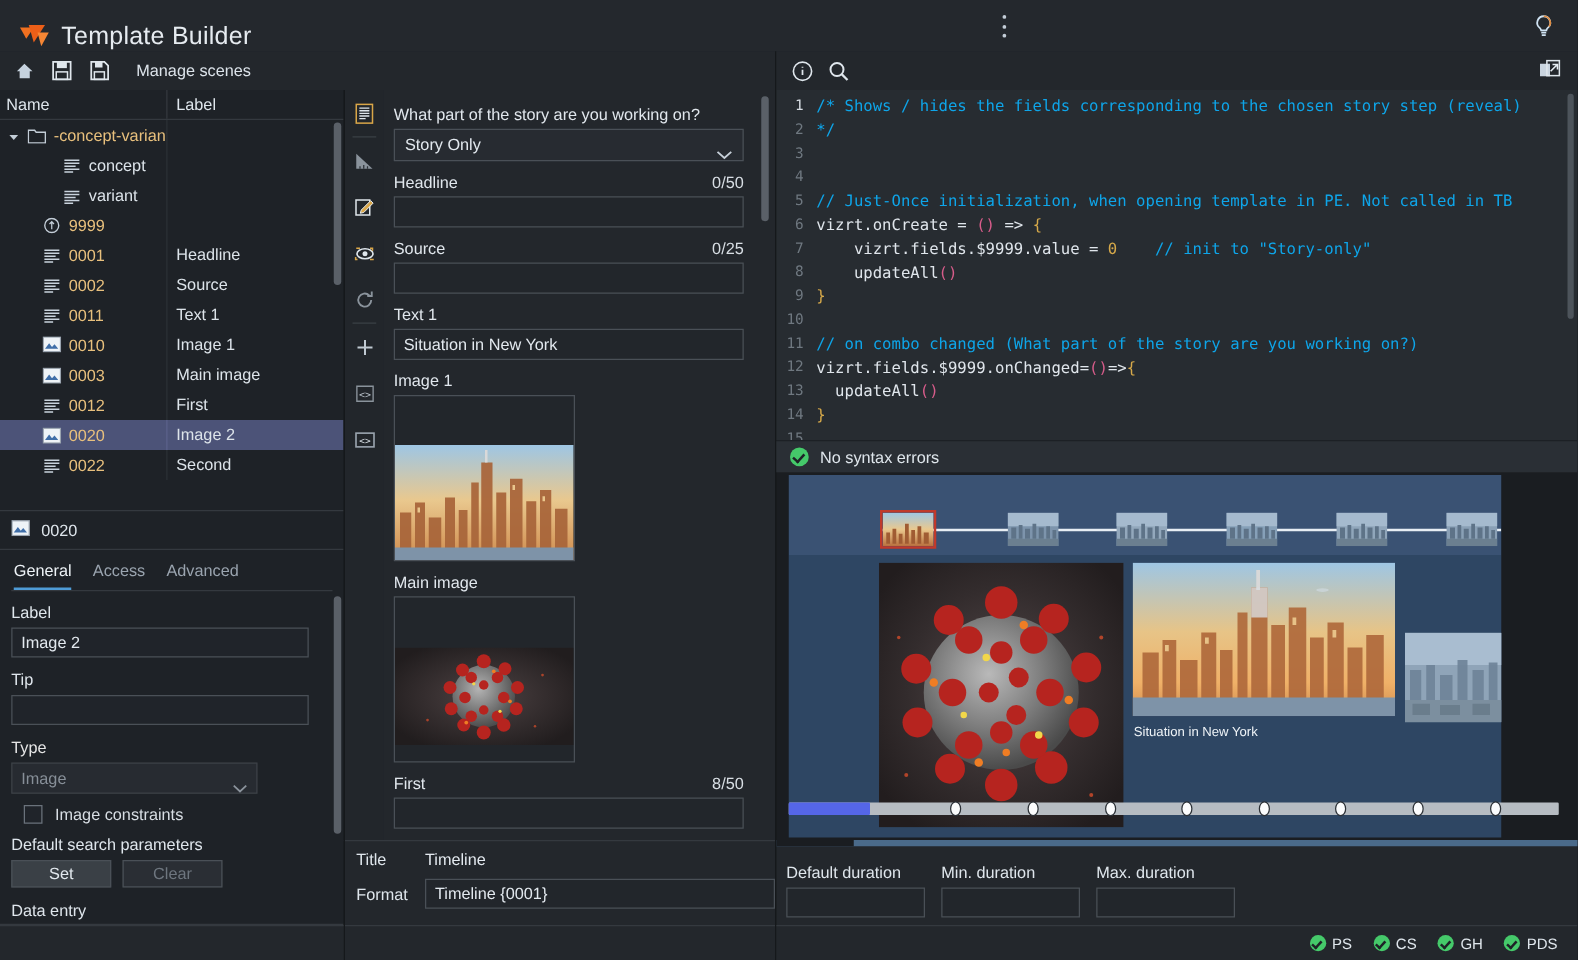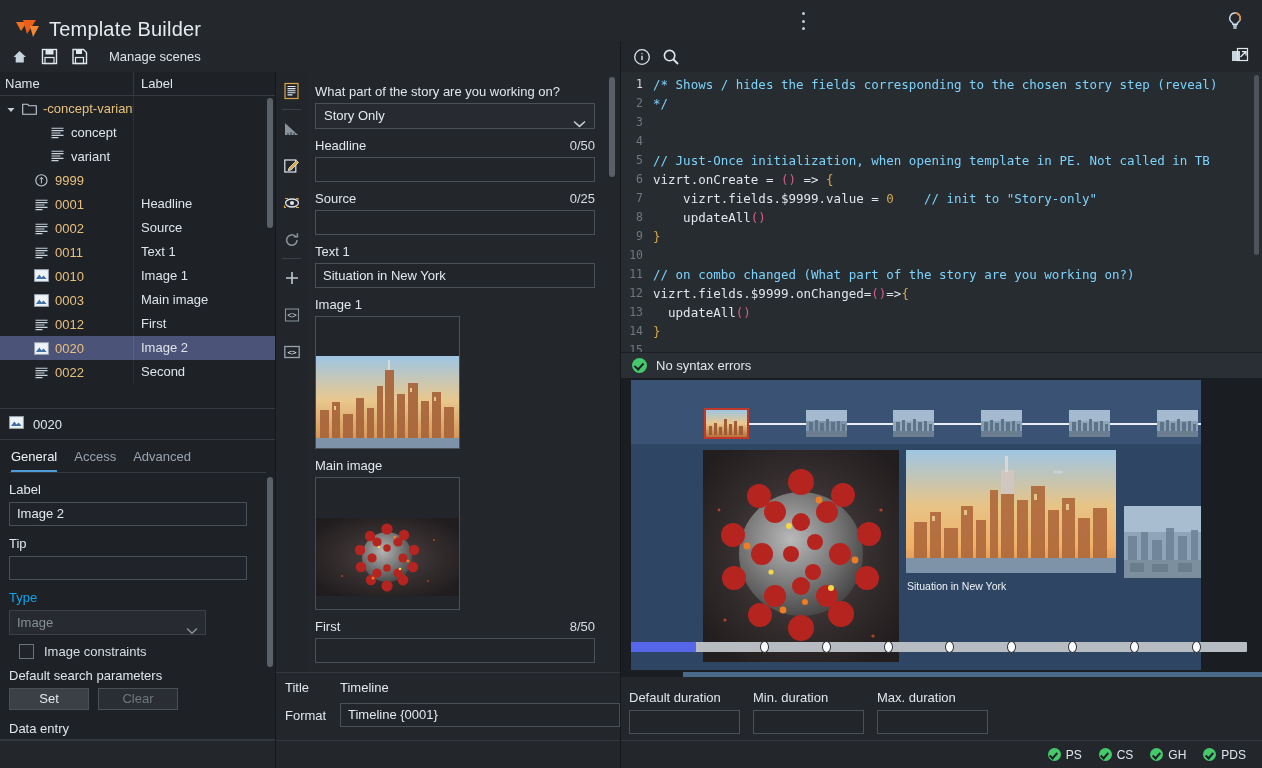--- a/index.html
+++ b/index.html
@@ -74,21 +74,21 @@
   }
   .sel-head .t{ color:#dfe6ec; font-size:13px;}
 
   .tabs{ display:flex; gap:17px; padding:9px 0 0 11px; font-size:13px; }
   .tab{ color:#9aa4af; padding-bottom:6px; cursor:pointer; }
   .tab.active{ color:#eef3f7; border-bottom:2px solid #4e9bd6; }
   .tabs-underline{ height:1px; background:#34393f; margin:0 9px 0 9px; }
 
   .props{ position:relative; padding:9px 9px 0 9px; height:300px; overflow:hidden;}
   .plabel{ font-size:13px; color:#dfe6ec; margin-bottom:5px; }
-  .plabel.dim{ color:#0ea5e9; }
+  .plabel.dim{ color:#e5e5e5; }
   .pinput{
     width:238px; height:24px; background:#20242a; border:1px solid #4a5057;
     color:#e3e9ef; font-size:13px; padding:0 7px; line-height:22px; margin-bottom:10px;
   }
   .pselect{
     width:197px; height:25px; background:#272b31; border:1px solid #3c4147;
     color:#878f98; font-size:13px; padding:0 7px; line-height:23px; position:relative; margin-bottom:9px;
   }
   .pselect .chev{ position:absolute; right:7px; top:8px; }
   .ckrow{ display:flex; align-items:center; gap:10px; margin:3px 0 9px 10px; }
@@ -137,21 +137,21 @@
   
   .code-panel{ position:absolute; left:620px; top:72px; width:642px; height:305px; background:#272c31;
                border-left:1px solid #15181b;}
   .gutter{ position:absolute; left:0; top:0; width:27px; height:280px; background:#272c31;
            text-align:right; padding-top:3px; }
   .gl{ height:19px; line-height:19px; font-family:"DejaVu Sans Mono", monospace; font-size:11.5px; color:#6f7880; padding-right:5px;}
   .gl.cur{ color:#d6dce2; }
   .code{ position:absolute; left:32px; top:3px; width:610px; height:277px; overflow:hidden;
          font-family:"DejaVu Sans Mono", monospace; font-size:12.5px; }
   .cl{ height:19px; line-height:19px; white-space:pre; }
-  .c-com{ color:#7dd3fc; }
+  .c-com{ color:#0ea5e9; }
   .c-plain{ color:#e0e6ec; }
   .c-paren{ color:#d65c8a; }
   .c-brace{ color:#d6a94a; }
   .c-num{ color:#d6a94a; }
   .code-hscroll{ position:absolute; left:32px; bottom:7px; width:600px; height:5px; background:#4d545b; border-radius:3px;}
   .code-vscroll{ position:absolute; right:3px; top:3px; width:5px; height:180px; background:#4d545b; border-radius:3px;}
   .status-bar{ position:absolute; left:620px; top:352px; width:642px; height:26px; background:#2a2f35;
                display:flex; align-items:center; gap:9px; padding-left:12px; border-top:1px solid #1c2025;}
   .ok-circle{ width:15px; height:15px; border-radius:50%; background:#45c96a; position:relative;}
   .ok-circle:after{ content:""; position:absolute; left:4px; top:3px; width:4px; height:7px;
@@ -301,21 +301,21 @@
                 </g>
               </svg>
               <span class="nm plain">concept</span>
             </span>
           </span>
           <span class="c-label"></span>
         </div>
         <div class="trow">
           <span class="c-name">
             <span class="caret"></span>
-            <span class="indent2" style="display:flex;align-items:flex-start;gap:6px;">
+            <span class="indent2" style="display:flex;align-items:flex-end;gap:6px;">
               <svg class="ficon" viewBox="0 0 15 13">
                 <g stroke="#c9d3dd" stroke-width="1.15">
                   <path d="M1.5 2.2h12M1.5 4.6h12M1.5 7h9M1.5 9.4h12M1.5 11.6h7"></path>
                 </g>
               </svg>
               <span class="nm plain">variant</span>
             </span>
           </span>
           <span class="c-label"></span>
         </div>

